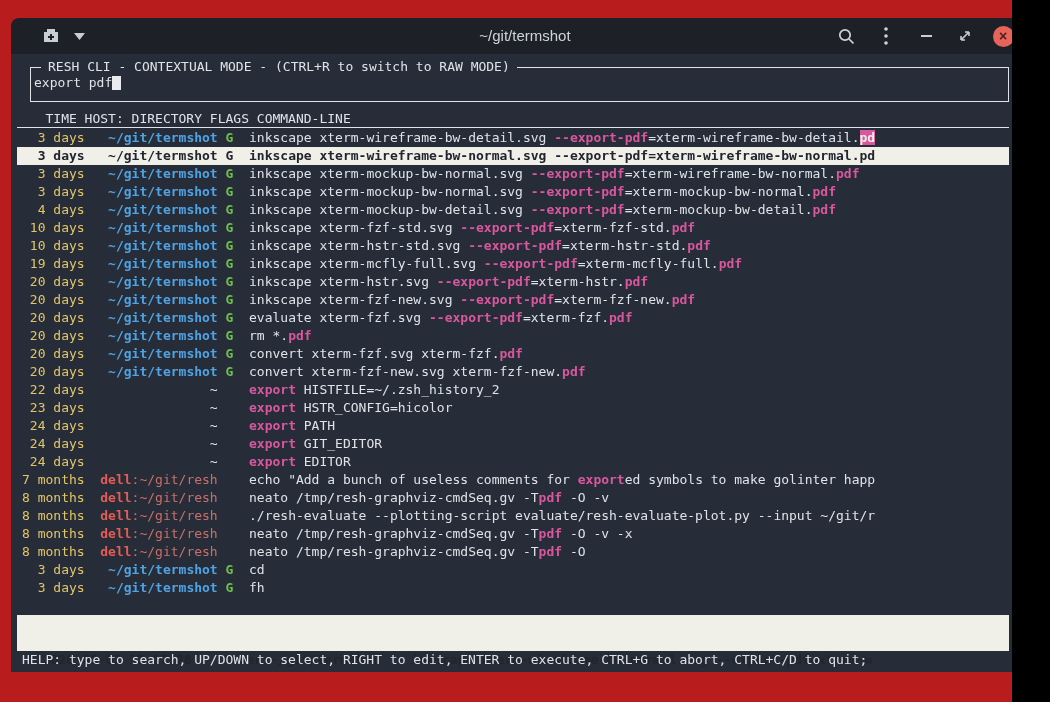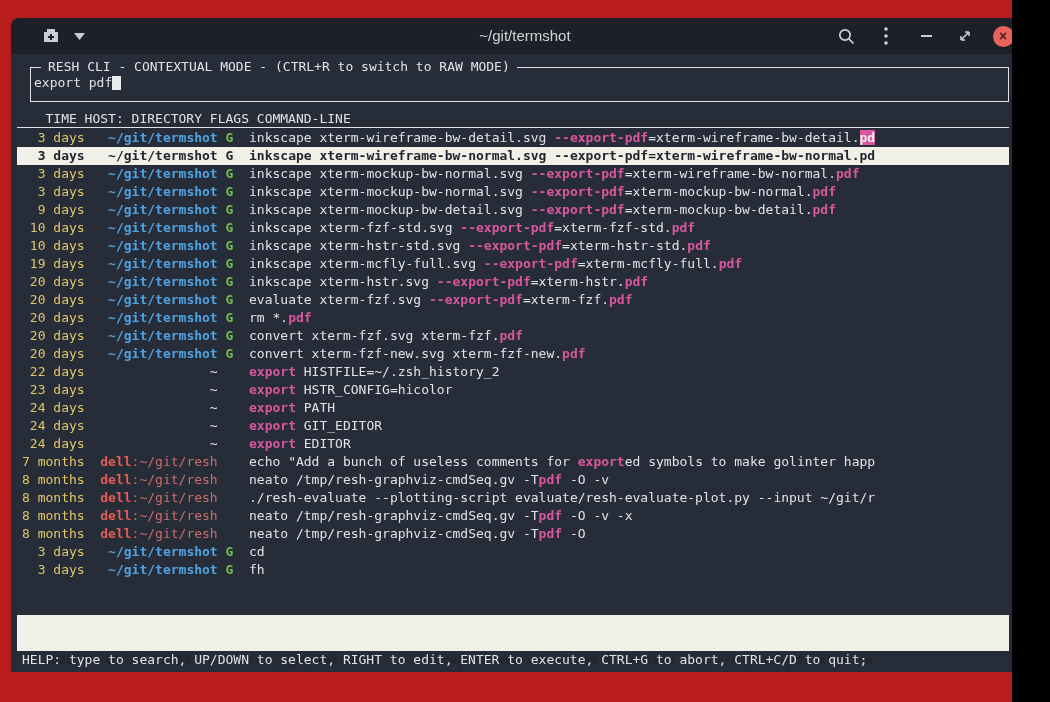--- a/index.html
+++ b/index.html
@@ -102,25 +102,26 @@
         <div class="search-line"><span>export pdf</span><span class="cursor"></span></div>
       </div>
 
       <div class="header-row">   TIME HOST: DIRECTORY FLAGS COMMAND-LINE</div>
 
       <div class="rows">
           <div class="row"><span class="c-time">  3 days</span><span> </span><span>  </span><span class="c-dir">~/git/termshot</span><span> </span><span class="c-flag">G</span><span>  </span><span>inkscape xterm-wireframe-bw-detail.svg </span><span class="seg-m">--export-pdf</span><span>=xterm-wireframe-bw-detail.</span><span class="seg-i">pd</span></div>
           <div class="row selected"><span class="c-time">  3 days</span><span> </span><span>  </span><span class="c-dir">~/git/termshot</span><span> </span><span class="c-flag">G</span><span>  </span><span>inkscape xterm-wireframe-bw-normal.svg </span><span class="seg-m">--export-pdf</span><span>=xterm-wireframe-bw-normal.</span><span class="seg-m">pd</span></div>
           <div class="row"><span class="c-time">  3 days</span><span> </span><span>  </span><span class="c-dir">~/git/termshot</span><span> </span><span class="c-flag">G</span><span>  </span><span>inkscape xterm-mockup-bw-normal.svg </span><span class="seg-m">--export-pdf</span><span>=xterm-wireframe-bw-normal.</span><span class="seg-m">pdf</span></div>
           <div class="row"><span class="c-time">  3 days</span><span> </span><span>  </span><span class="c-dir">~/git/termshot</span><span> </span><span class="c-flag">G</span><span>  </span><span>inkscape xterm-mockup-bw-normal.svg </span><span class="seg-m">--export-pdf</span><span>=xterm-mockup-bw-normal.</span><span class="seg-m">pdf</span></div>
-          <div class="row"><span class="c-time">  9 days</span><span> </span><span>  </span><span class="c-dir">~/git/termshot</span><span> </span><span class="c-flag">G</span><span>  </span><span>inkscape xterm-mockup-bw-detail.svg </span><span class="seg-m">--export-pdf</span><span>=xterm-mockup-bw-detail.</span><span class="seg-m">pdf</span></div>
+          <div class="row"><span class="c-time">  4 days</span><span> </span><span>  </span><span class="c-dir">~/git/termshot</span><span> </span><span class="c-flag">G</span><span>  </span><span>inkscape xterm-mockup-bw-detail.svg </span><span class="seg-m">--export-pdf</span><span>=xterm-mockup-bw-detail.</span><span class="seg-m">pdf</span></div>
           <div class="row"><span class="c-time"> 10 days</span><span> </span><span>  </span><span class="c-dir">~/git/termshot</span><span> </span><span class="c-flag">G</span><span>  </span><span>inkscape xterm-fzf-std.svg </span><span class="seg-m">--export-pdf</span><span>=xterm-fzf-std.</span><span class="seg-m">pdf</span></div>
           <div class="row"><span class="c-time"> 10 days</span><span> </span><span>  </span><span class="c-dir">~/git/termshot</span><span> </span><span class="c-flag">G</span><span>  </span><span>inkscape xterm-hstr-std.svg </span><span class="seg-m">--export-pdf</span><span>=xterm-hstr-std.</span><span class="seg-m">pdf</span></div>
           <div class="row"><span class="c-time"> 19 days</span><span> </span><span>  </span><span class="c-dir">~/git/termshot</span><span> </span><span class="c-flag">G</span><span>  </span><span>inkscape xterm-mcfly-full.svg </span><span class="seg-m">--export-pdf</span><span>=xterm-mcfly-full.</span><span class="seg-m">pdf</span></div>
           <div class="row"><span class="c-time"> 20 days</span><span> </span><span>  </span><span class="c-dir">~/git/termshot</span><span> </span><span class="c-flag">G</span><span>  </span><span>inkscape xterm-hstr.svg </span><span class="seg-m">--export-pdf</span><span>=xterm-hstr.</span><span class="seg-m">pdf</span></div>
+          <div class="row"><span class="c-time"> 20 days</span><span> </span><span>  </span><span class="c-dir">~/git/termshot</span><span> </span><span class="c-flag">G</span><span>  </span><span>inkscape xterm-fzf-new.svg </span><span class="seg-m">--export-pdf</span><span>=xterm-fzf-new.</span><span class="seg-m">pdf</span></div>
           <div class="row"><span class="c-time"> 20 days</span><span> </span><span>  </span><span class="c-dir">~/git/termshot</span><span> </span><span class="c-flag">G</span><span>  </span><span>evaluate xterm-fzf.svg </span><span class="seg-m">--export-pdf</span><span>=xterm-fzf.</span><span class="seg-m">pdf</span></div>
           <div class="row"><span class="c-time"> 20 days</span><span> </span><span>  </span><span class="c-dir">~/git/termshot</span><span> </span><span class="c-flag">G</span><span>  </span><span>rm *.</span><span class="seg-m">pdf</span></div>
           <div class="row"><span class="c-time"> 20 days</span><span> </span><span>  </span><span class="c-dir">~/git/termshot</span><span> </span><span class="c-flag">G</span><span>  </span><span>convert xterm-fzf.svg xterm-fzf.</span><span class="seg-m">pdf</span></div>
           <div class="row"><span class="c-time"> 20 days</span><span> </span><span>  </span><span class="c-dir">~/git/termshot</span><span> </span><span class="c-flag">G</span><span>  </span><span>convert xterm-fzf-new.svg xterm-fzf-new.</span><span class="seg-m">pdf</span></div>
           <div class="row"><span class="c-time"> 22 days</span><span> </span><span>               </span><span class="c-plain">~</span><span> </span><span> </span><span>  </span><span class="seg-m">export</span><span> HISTFILE=~/.zsh_history_2</span></div>
           <div class="row"><span class="c-time"> 23 days</span><span> </span><span>               </span><span class="c-plain">~</span><span> </span><span> </span><span>  </span><span class="seg-m">export</span><span> HSTR_CONFIG=hicolor</span></div>
           <div class="row"><span class="c-time"> 24 days</span><span> </span><span>               </span><span class="c-plain">~</span><span> </span><span> </span><span>  </span><span class="seg-m">export</span><span> PATH</span></div>
           <div class="row"><span class="c-time"> 24 days</span><span> </span><span>               </span><span class="c-plain">~</span><span> </span><span> </span><span>  </span><span class="seg-m">export</span><span> GIT_EDITOR</span></div>
           <div class="row"><span class="c-time"> 24 days</span><span> </span><span>               </span><span class="c-plain">~</span><span> </span><span> </span><span>  </span><span class="seg-m">export</span><span> EDITOR</span></div>
           <div class="row"><span class="c-time">7 months</span><span> </span><span> </span><span class="c-host">dell</span><span class="c-rpath">:~/git/resh</span><span> </span><span> </span><span>  </span><span>echo "Add a bunch of useless comments for </span><span class="seg-m">export</span><span>ed symbols to make golinter happ</span></div>

